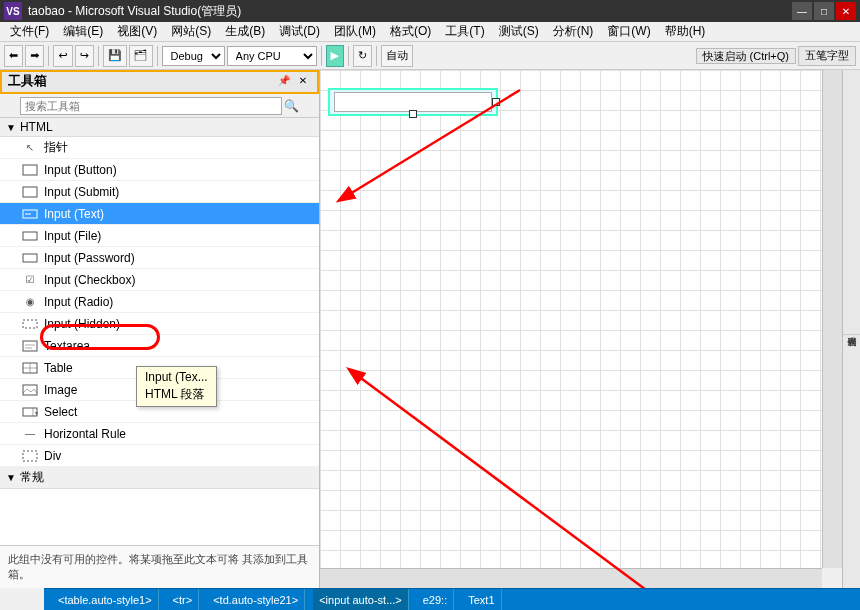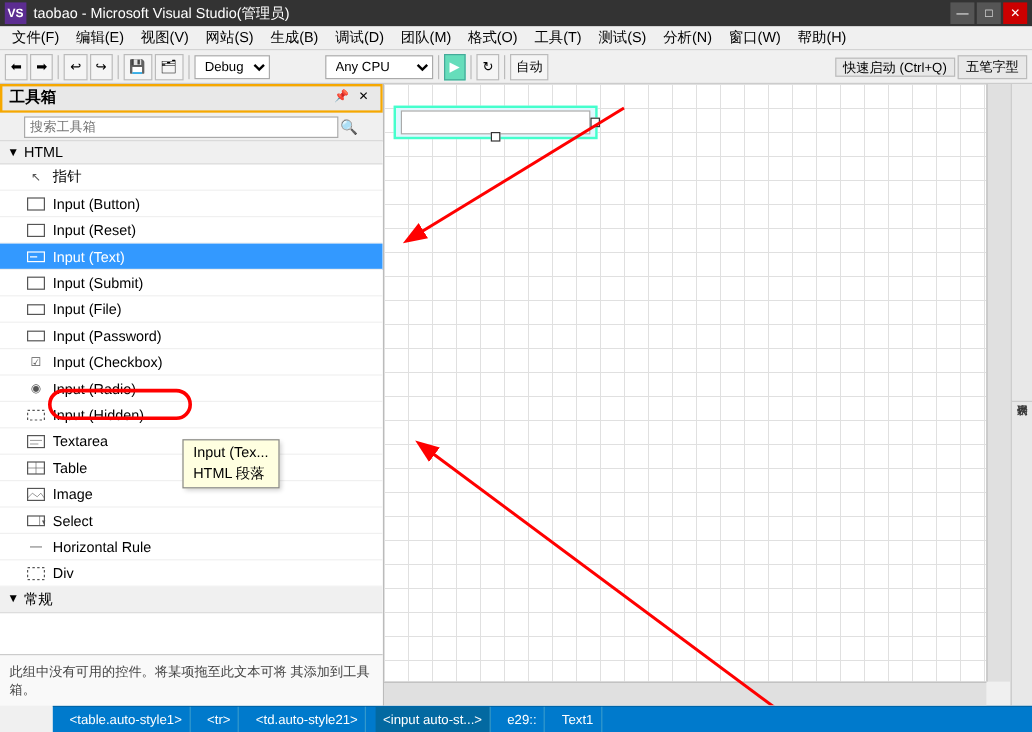--- a/index.html
+++ b/index.html
@@ -23,21 +23,21 @@
     .menu-item { padding: 2px 6px; cursor: pointer; font-size: 12px; color: #000; }
 
     
     .toolbar {
       display: flex; align-items: center; background: #f0f0f0; height: 28px;
       border-bottom: 1px solid #ccc; padding: 2px 4px; gap: 2px;
     }
     .toolbar-btn { height: 22px; padding: 0 4px; background: #f5f5f5; border: 1px solid #bbb; cursor: pointer; font-size: 11px; display: flex; align-items: center; gap: 2px; }
     .toolbar-sep { width: 1px; height: 20px; background: #bbb; margin: 0 2px; }
     .debug-select { height: 20px; font-size: 11px; border: 1px solid #aaa; background: #fff; padding: 0 4px; }
-    .cpu-select { height: 20px; font-size: 11px; border: 1px solid #aaa; background: #fff; padding: 0 4px; width: 90px; margin-left: 44px; }
+    .cpu-select { height: 20px; font-size: 11px; border: 1px solid #aaa; background: #fff; padding: 0 4px; width: 90px; }
     .qstart-btn { height: 16px; background: #e8e8e8; border: 1px solid #bbb; font-size: 11px; padding: 0 6px; cursor: pointer; }
     .font-btn { height: 20px; background: #e8e8e8; border: 1px solid #bbb; font-size: 11px; padding: 0 6px; cursor: pointer; }
 
     
     .main-area { display: flex; height: calc(610px - 22px - 20px - 28px - 22px); }
 
     
     .toolbox-panel {
       width: 320px; min-width: 200px; background: #f9f9f9; border-right: 1px solid #bbb;
       display: flex; flex-direction: column; position: relative; overflow: hidden;
@@ -61,21 +61,21 @@
       display: flex; align-items: center; padding: 2px 8px 2px 20px; cursor: pointer;
       font-size: 12px; color: #000; height: 22px; border-bottom: 1px solid #f0f0f0;
     }
     .toolbox-item.selected { background: #3399ff; color: #fff; }
     .toolbox-item .item-icon { width: 20px; height: 16px; margin-right: 4px; display: flex; align-items: center; justify-content: center; font-size: 10px; color: #555; }
     .toolbox-item.selected .item-icon { color: #fff; }
     .toolbox-bottom { padding: 6px 8px; font-size: 11px; color: #444; border-top: 1px solid #ccc; background: #f9f9f9; }
 
     
     .tooltip-box {
-      position: absolute; left: 152px; top: 296px; z-index: 100;
+      position: absolute; left: 136px; top: 296px; z-index: 100;
       background: #ffffe0; border: 1px solid #888; padding: 2px 8px; font-size: 12px;
       box-shadow: 2px 2px 4px rgba(0,0,0,0.2);
     }
     .tooltip-row { padding: 1px 0; cursor: pointer; color: #000; }
 
     
     .design-area {
       flex: 1; background: #f0f0f0; position: relative; overflow: hidden;
     }
     .canvas-content {
@@ -226,39 +226,31 @@
             </svg>
         </div>
         <span>Input (Button)</span>
       </div>
       <div class="toolbox-item">
         <div class="item-icon">
           <svg width="16" height="12">
               <rect x="1" y="1" width="14" height="10" fill="none" stroke="#555" stroke-width="1"></rect>
             </svg>
         </div>
-        <span>Input (Reset)</span>
-      </div>
+        <span>Input (Submit)</span>
+      </div>
+
       <div class="toolbox-item selected">
         <div class="item-icon">
           <svg width="16" height="12">
               <rect x="1" y="2" width="14" height="8" fill="none" stroke="#fff" stroke-width="1"></rect>
               <line x1="3" y1="6" x2="9" y2="6" stroke="#fff" stroke-width="1"></line>
             </svg>
         </div>
         <span>Input (Text)</span>
-      </div>
-
-      <div class="toolbox-item">
-        <div class="item-icon">
-          <svg width="16" height="12">
-              <rect x="1" y="1" width="14" height="10" fill="none" stroke="#555" stroke-width="1"></rect>
-            </svg>
-        </div>
-        <span>Input (Submit)</span>
       </div>
       <div class="toolbox-item">
         <div class="item-icon">
           <svg width="16" height="12">
               <rect x="1" y="2" width="14" height="8" fill="none" stroke="#555" stroke-width="1"></rect>
             </svg>
         </div>
         <span>Input (File)</span>
       </div>
       <div class="toolbox-item">

